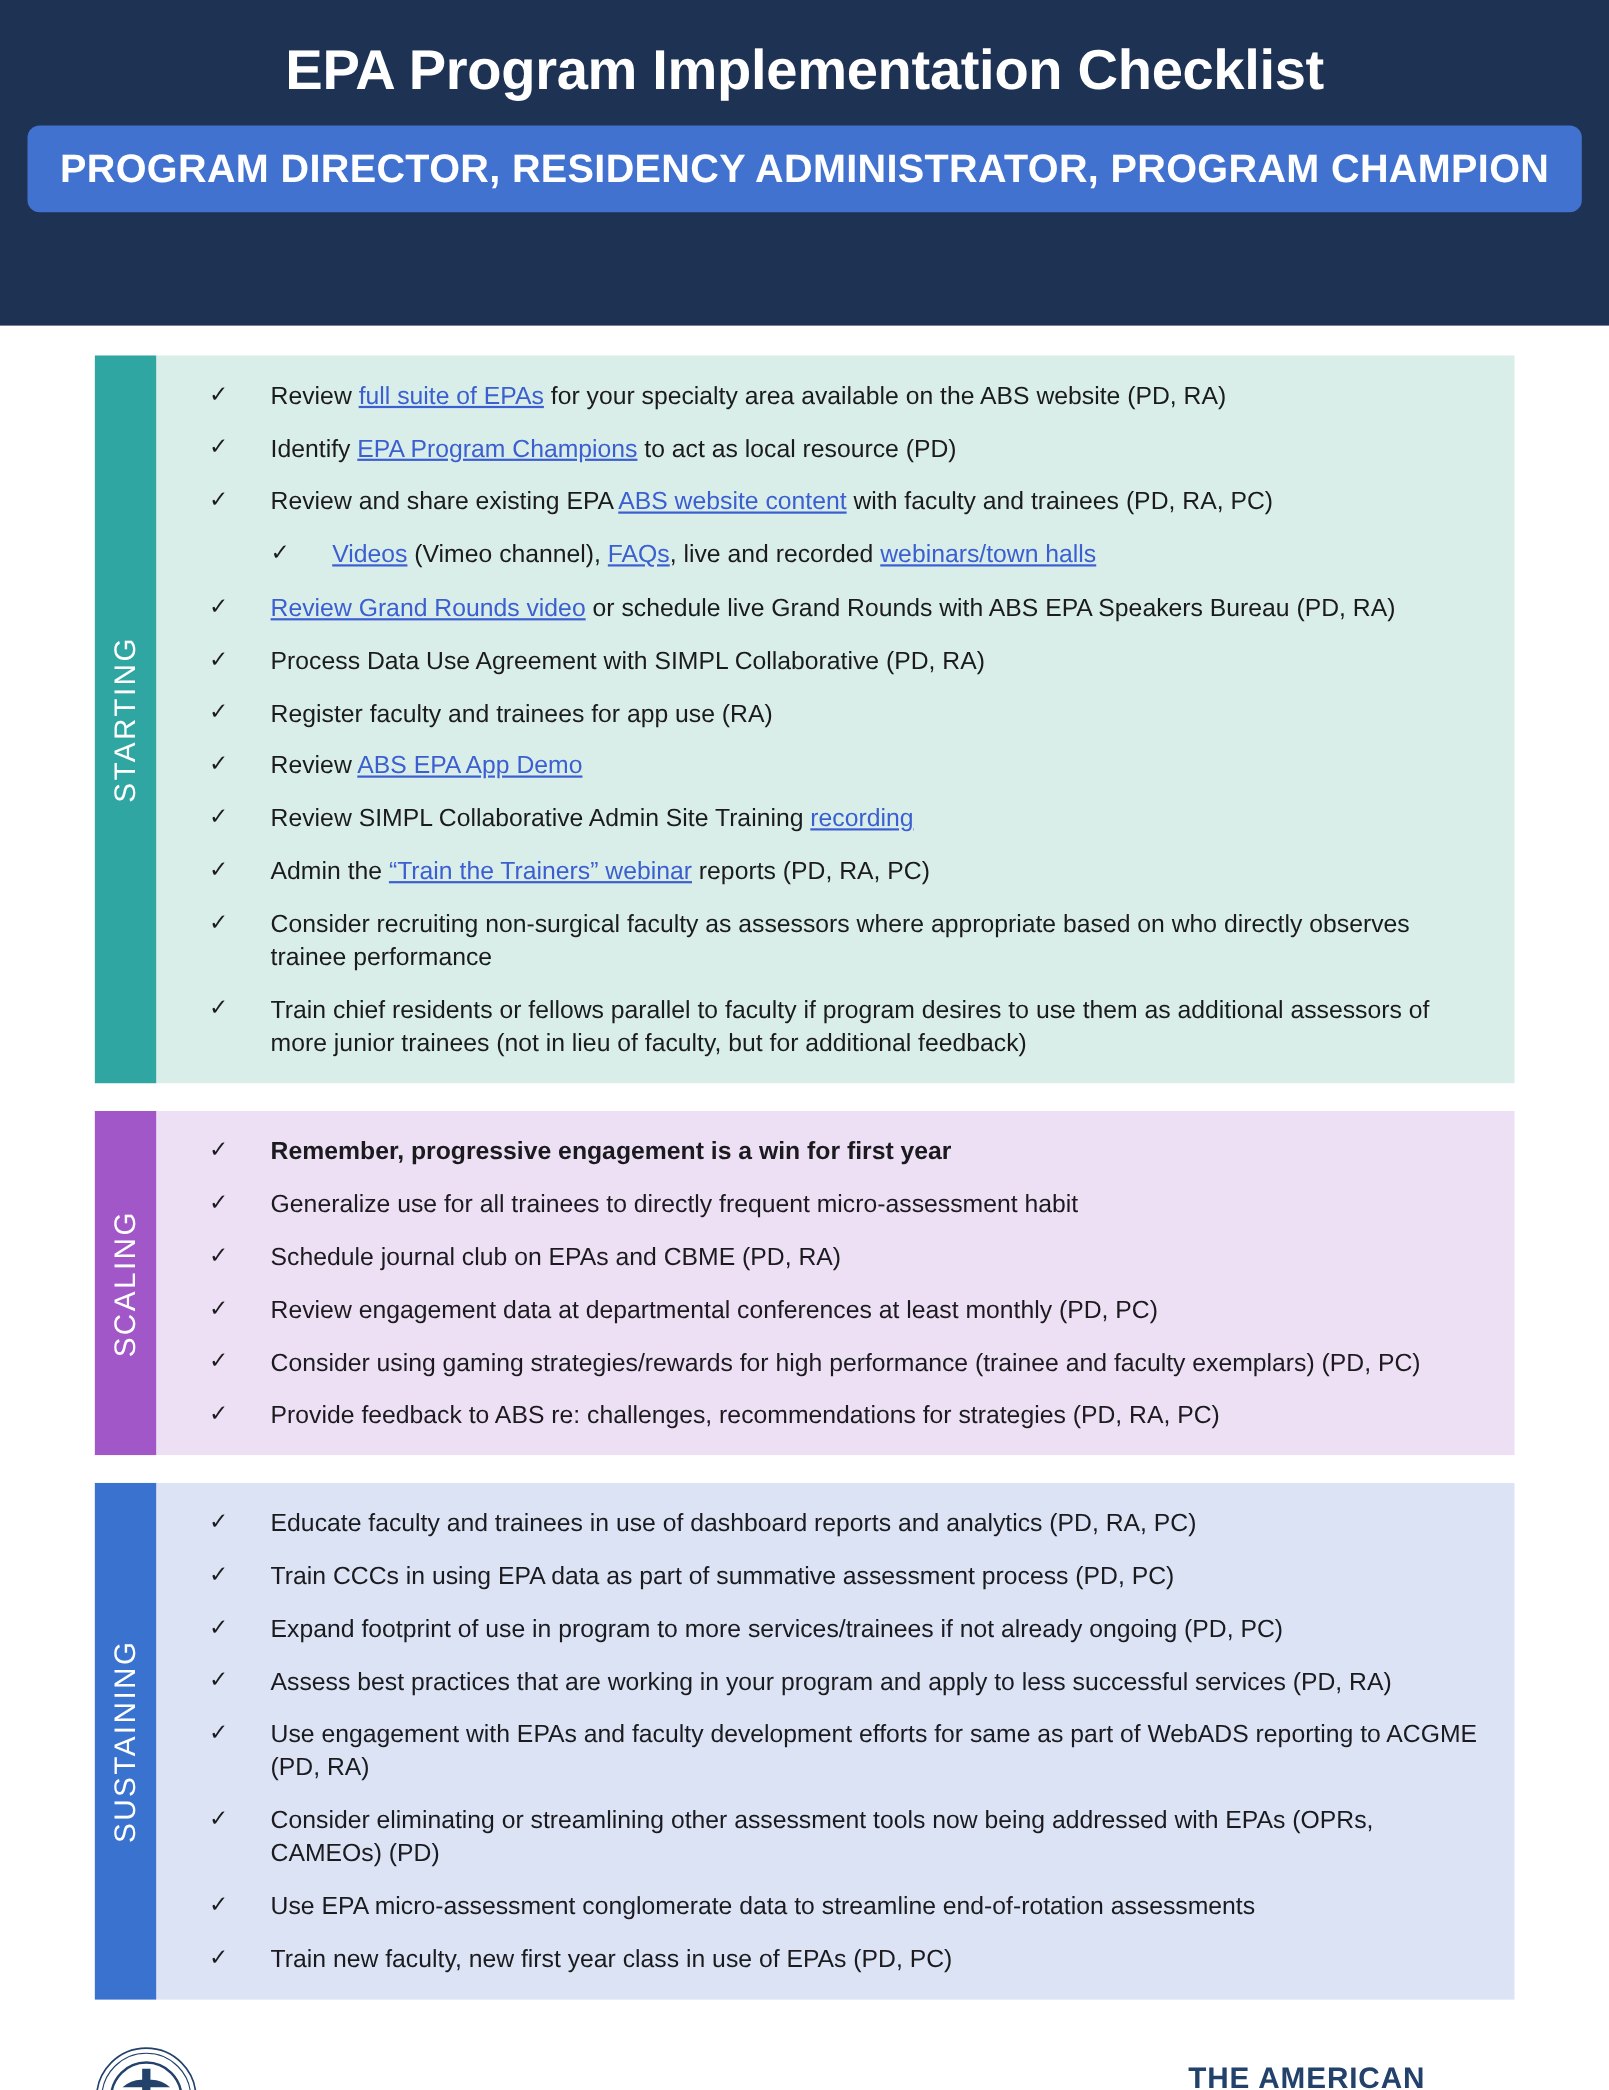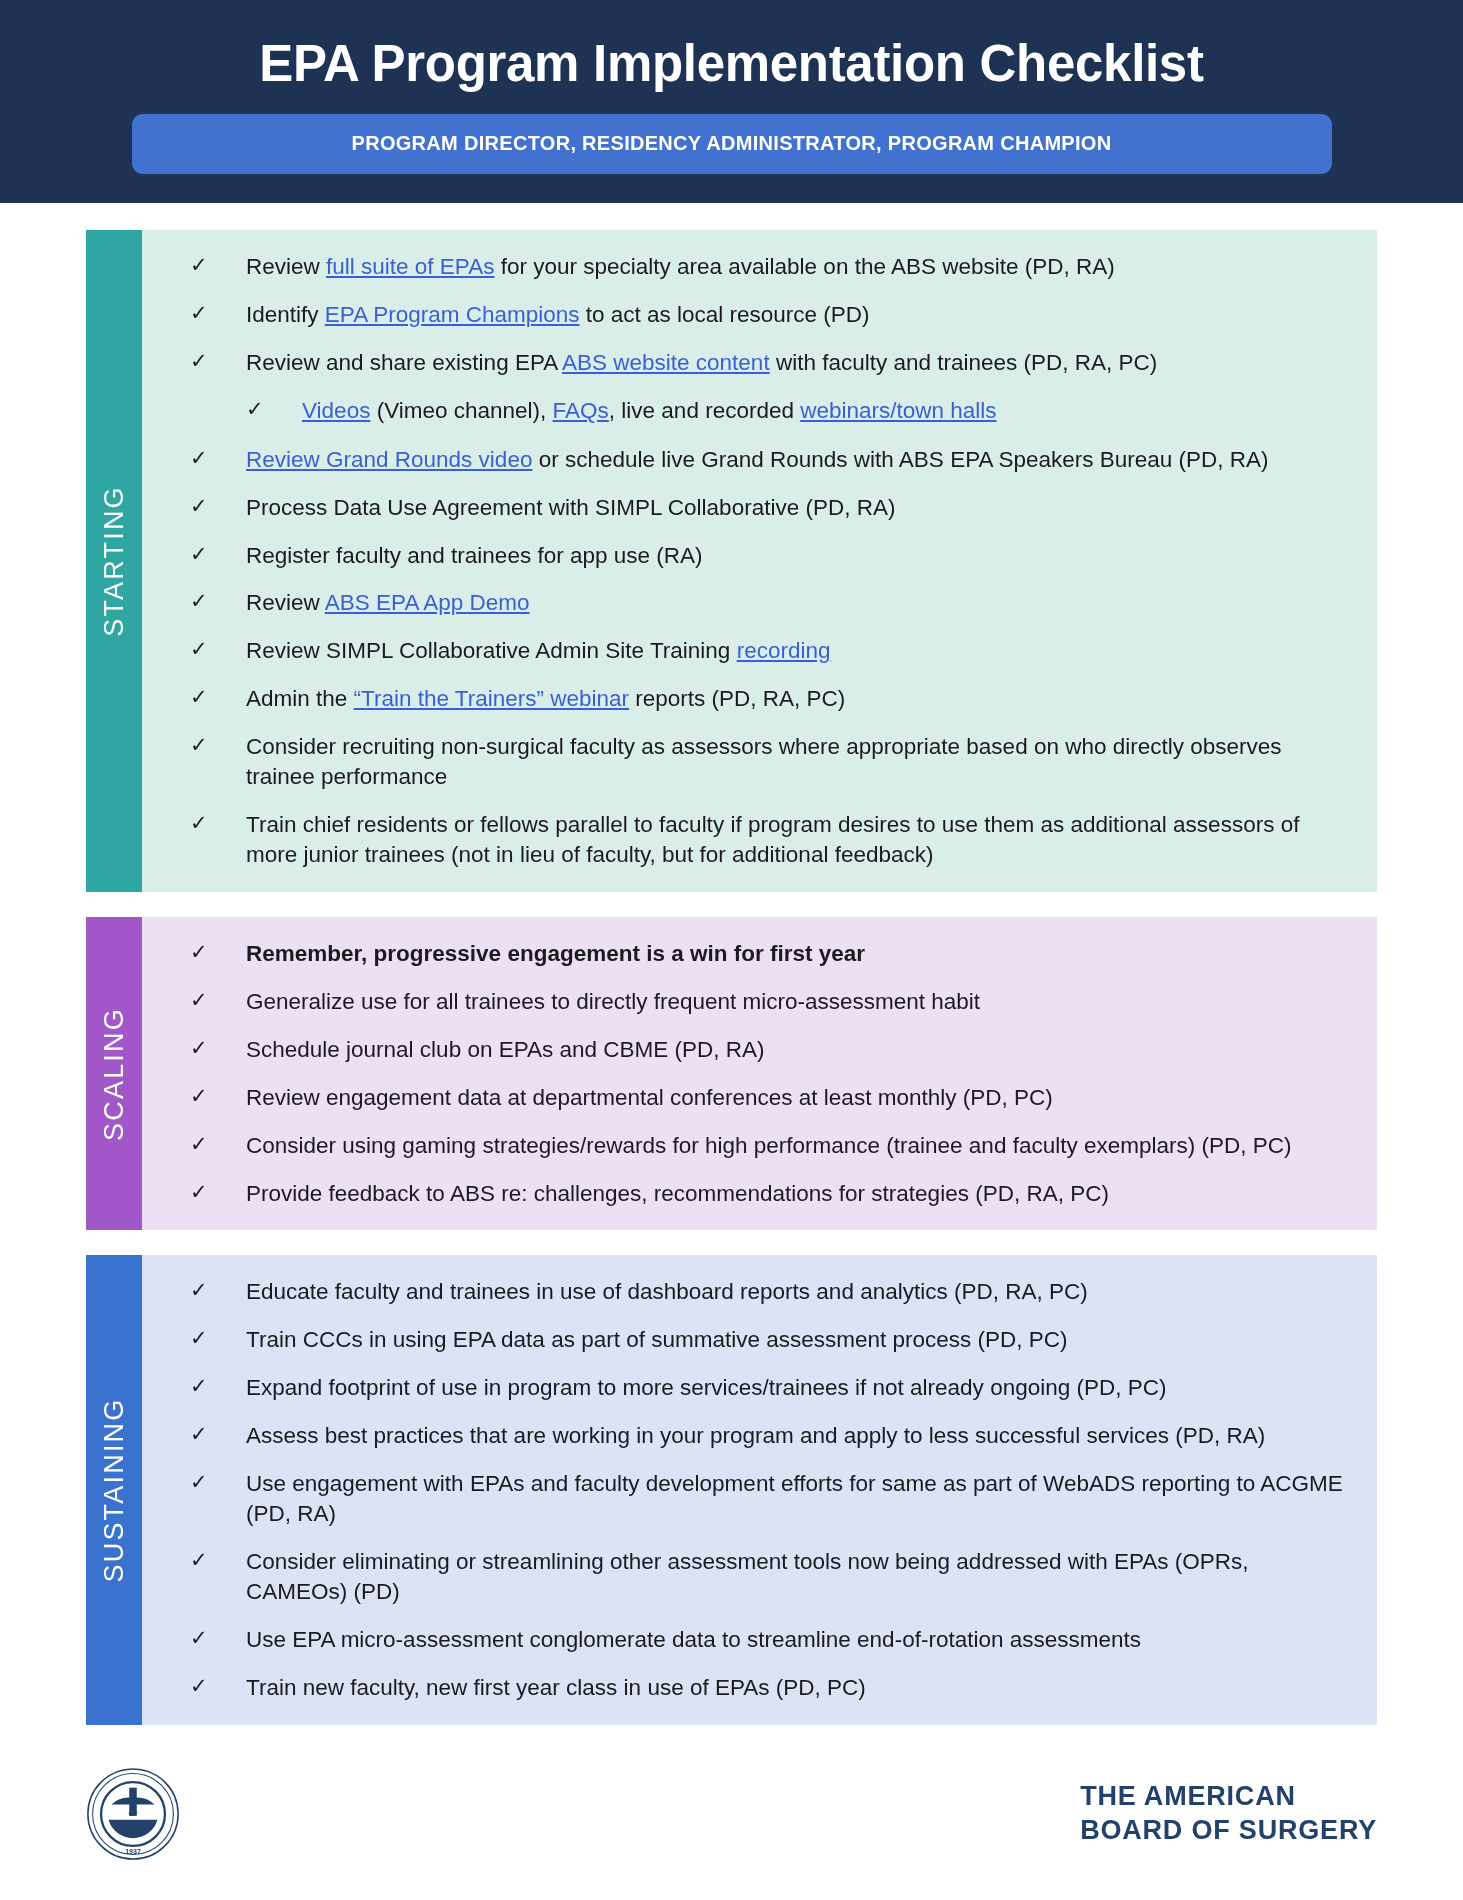--- a/index.html
+++ b/index.html
@@ -9,37 +9,37 @@
     height: 1900px;
     background: #ffffff;
     font-family: "Liberation Sans", sans-serif;
     color: #1b1b1f;
     overflow: hidden;
   }
 
   
   .header {
     background: #1e3254;
-    height: 203px;
+    height: 296px;
     padding-top: 36px;
     text-align: center;
   }
   .header-title {
     font-size: 51px;
     font-weight: bold;
     color: #ffffff;
     letter-spacing: -0.3px;
     line-height: 1.1;
     margin: 0 0 22px 0;
   }
   .header-badge {
     display: inline-block;
     background: #4272d0;
     color: #ffffff;
-    font-size: 20px;
+    font-size: 36px;
     font-weight: bold;
     letter-spacing: 0.3px;
     border-radius: 11px;
     padding: 18px 30px 19px 30px;
     min-width: 1200px;
   }
 
   
   .sheet {
     padding: 0 86px 0 86px;

